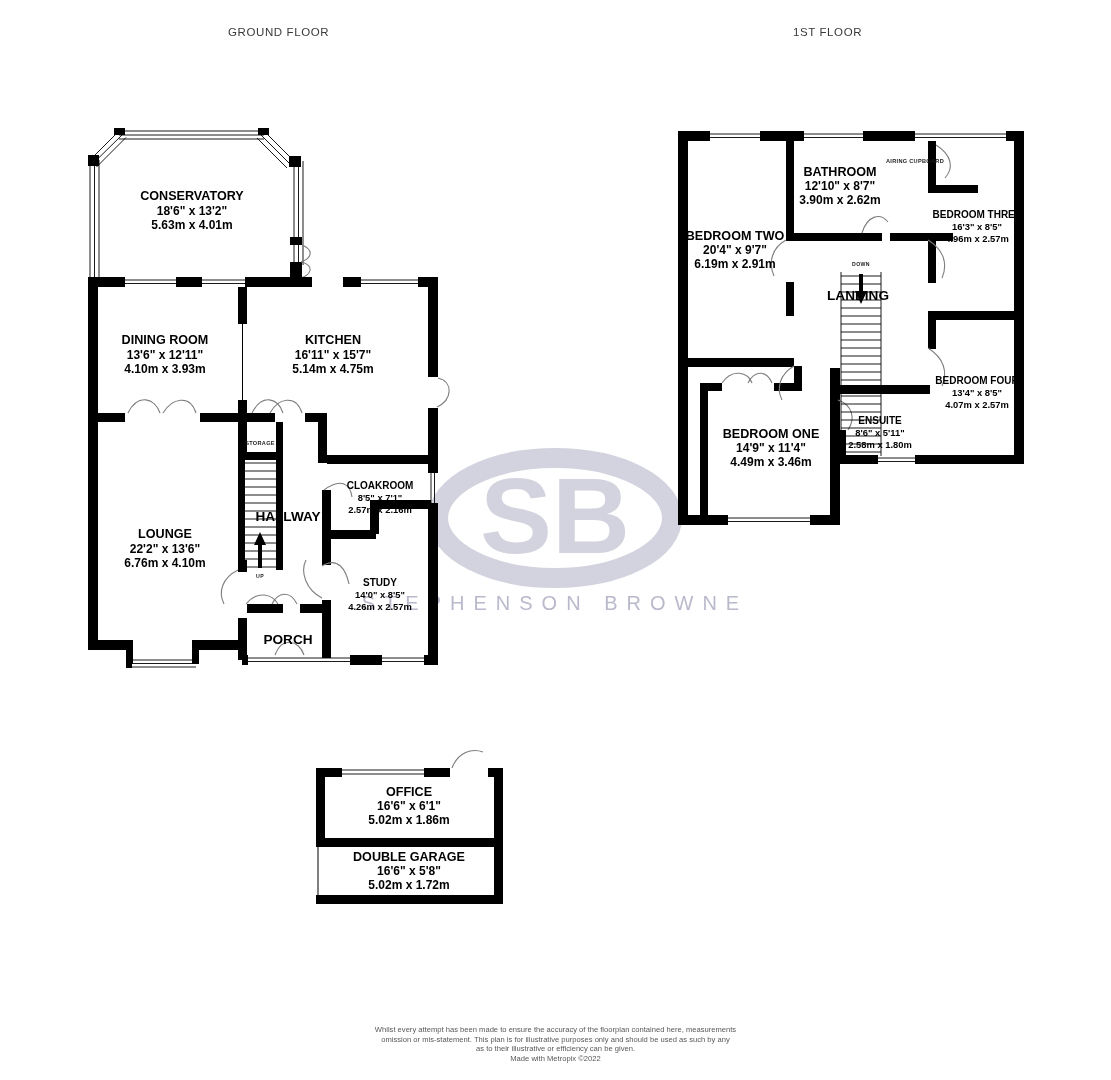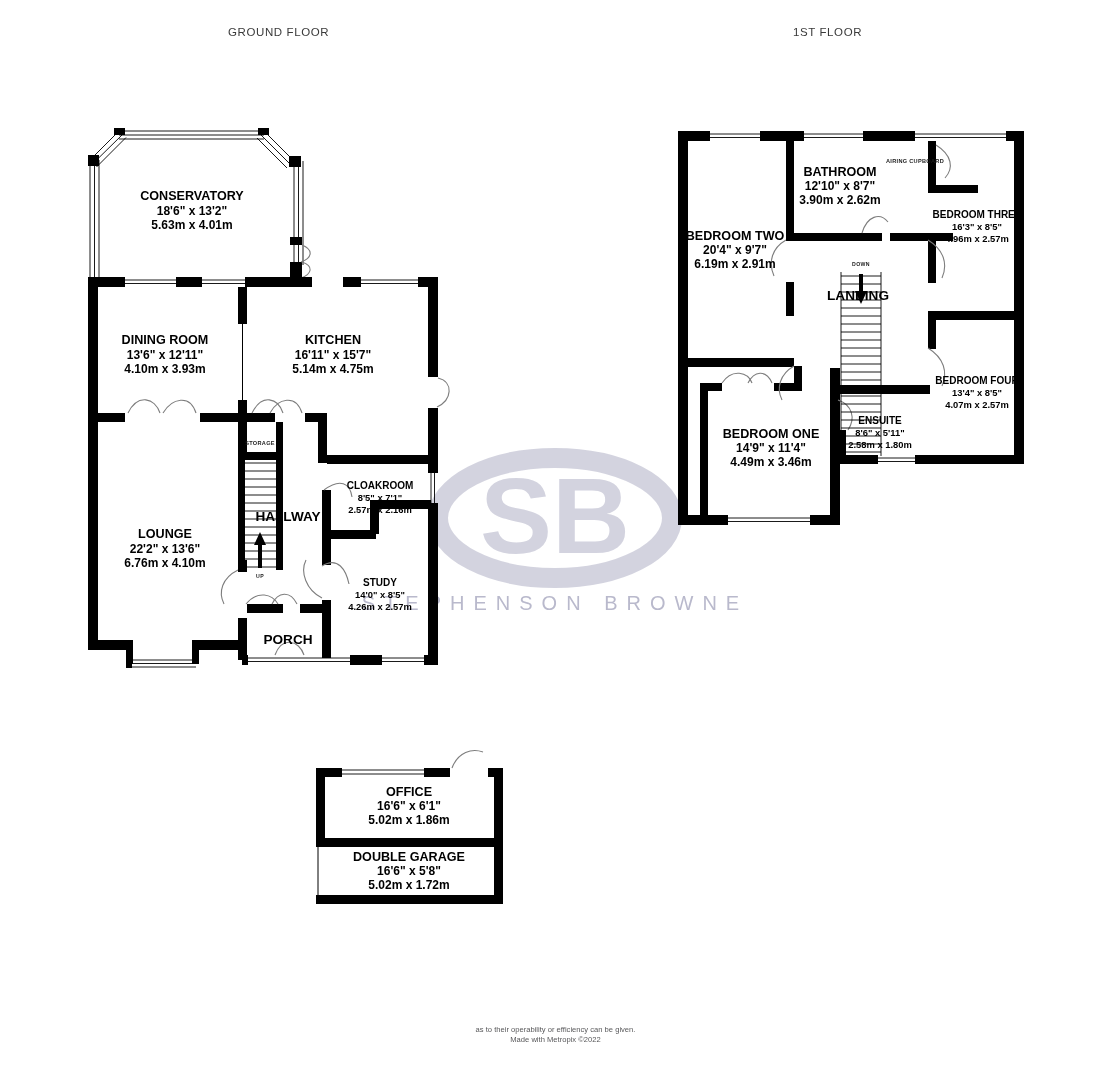--- a/index.html
+++ b/index.html
@@ -405,17 +405,19 @@
       <g>
         <text class="rm-name" x="409" y="861" text-anchor="middle">DOUBLE GARAGE</text>
         <text class="rm-dim" x="409" y="875" text-anchor="middle">16'6"  x 5'8"</text>
         <text class="rm-dim" x="409" y="889" text-anchor="middle">5.02m  x 1.72m</text>
       </g>
     </g>
 
   </svg>
 
   <div class="disclaimer">
-    <div>as to their operability or efficiency can be given.</div>
+    <div>Whilst every attempt has been made to ensure the accuracy of the floorplan contained here, measurements</div>
+    <div>omission or mis-statement. This plan is for illustrative purposes only and should be used as such by any</div>
+    <div>as to their illustrative or efficiency can be given.</div>
     <div>Made with Metropix ©2022</div>
   </div>
 
 </div>
 
 </body></html>

